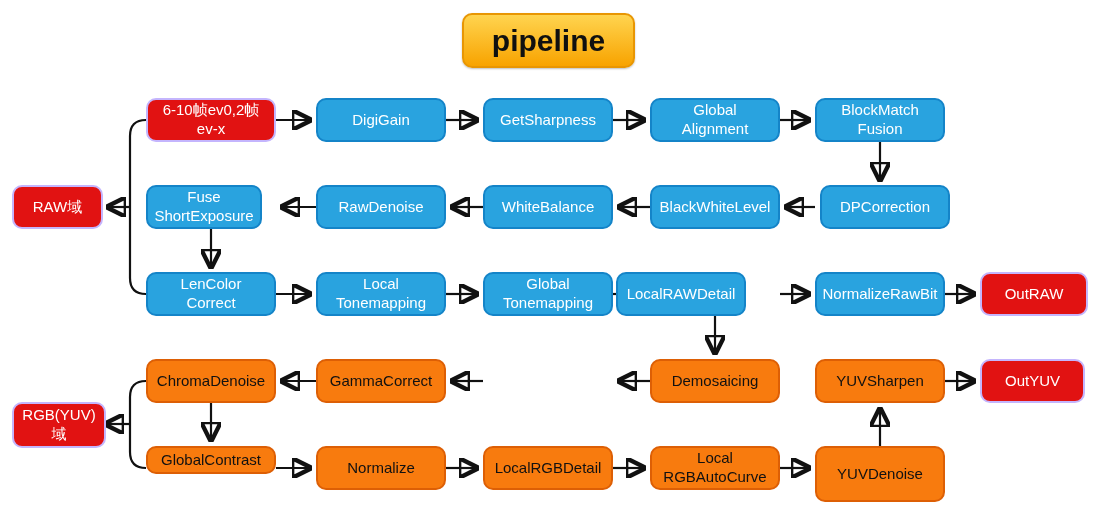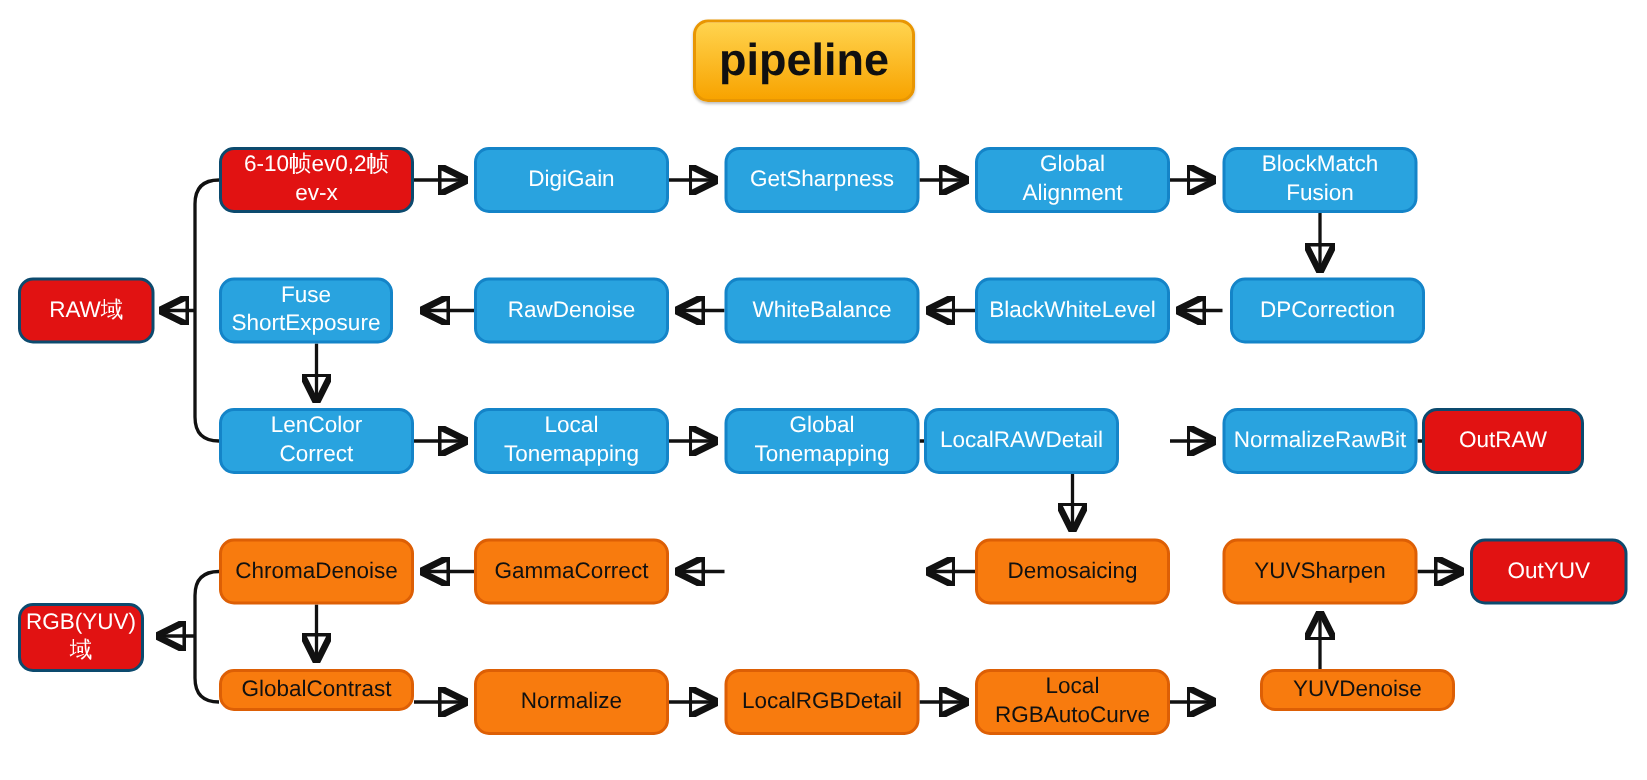--- a/index.html
+++ b/index.html
@@ -1,35 +1,35 @@
 <!DOCTYPE html>
 <html><head>
 <meta charset="utf-8">
 <style>
   html,body{margin:0;padding:0;background:#fff;}
   .canvas{
     position:relative;width:1098px;height:520px;background:#ffffff;
     font-family:"Liberation Sans",sans-serif;overflow:hidden;
   }
   .title{
-    position:absolute;left:462px;top:13px;width:148px;height:55px;
+    position:absolute;left:462px;top:13px;width:173px;height:55px;
     background:linear-gradient(180deg,#FFD44F 0%,#F8A300 100%);
     border:2px solid #E89603;border-radius:10px;box-sizing:border-box;
     display:flex;align-items:center;justify-content:center;
     font-size:30px;font-weight:bold;color:#101010;
     box-shadow:0 1px 2px rgba(0,0,0,.25);
   }
   .node{
     position:absolute;display:flex;align-items:center;justify-content:center;
     text-align:center;border-radius:10px;font-size:15px;line-height:1.25;
     white-space:pre-line;box-sizing:border-box;padding:2px;
   }
   .blue{background:#29A3DF;border:2px solid #1484C8;color:#ffffff;}
   .orange{background:#F87B0E;border:2px solid #DD5F05;color:#111111;}
-  .red{background:#E11212;border:2px solid #0c4a6e;color:#ffffff;}
+  .red{background:#E11212;border:2px solid #c4b5fd;color:#ffffff;}
   svg.wires{position:absolute;left:0;top:0;width:1098px;height:520px;}
   svg.wires line, svg.wires path{stroke:#111111;stroke-width:2.2;fill:none;}
 </style>
 </head>
 <body>
 
 <div class="canvas">
 
   <svg class="wires" viewBox="0 0 1098 520">
     <defs>
@@ -96,30 +96,30 @@
   <div class="node blue" style="left:820px;top:185px;width:130px;height:44px">DPCorrection</div>
 
   <div class="node blue" style="left:146px;top:272px;width:130px;height:44px">LenColor
 Correct</div>
   <div class="node blue" style="left:316px;top:272px;width:130px;height:44px">Local
 Tonemapping</div>
   <div class="node blue" style="left:483px;top:272px;width:130px;height:44px">Global
 Tonemapping</div>
   <div class="node blue" style="left:616px;top:272px;width:130px;height:44px">LocalRAWDetail</div>
   <div class="node blue" style="left:815px;top:272px;width:130px;height:44px">NormalizeRawBit</div>
-  <div class="node red" style="left:948px;top:272px;width:108px;height:44px">OutRAW</div>
+  <div class="node red" style="left:980px;top:272px;width:108px;height:44px">OutRAW</div>
 
-  <div class="node red" style="left:12px;top:402px;width:84px;height:46px">RGB(YUV)
+  <div class="node red" style="left:12px;top:402px;width:94px;height:46px">RGB(YUV)
 域</div>
   <div class="node orange" style="left:146px;top:359px;width:130px;height:44px">ChromaDenoise</div>
   <div class="node orange" style="left:316px;top:359px;width:130px;height:44px">GammaCorrect</div>
   <div class="node orange" style="left:650px;top:359px;width:130px;height:44px">Demosaicing</div>
   <div class="node orange" style="left:815px;top:359px;width:130px;height:44px">YUVSharpen</div>
   <div class="node red" style="left:980px;top:359px;width:105px;height:44px">OutYUV</div>
 
   <div class="node orange" style="left:146px;top:446px;width:130px;height:28px">GlobalContrast</div>
   <div class="node orange" style="left:316px;top:446px;width:130px;height:44px">Normalize</div>
   <div class="node orange" style="left:483px;top:446px;width:130px;height:44px">LocalRGBDetail</div>
   <div class="node orange" style="left:650px;top:446px;width:130px;height:44px">Local
 RGBAutoCurve</div>
-  <div class="node orange" style="left:840px;top:446px;width:130px;height:28px">YUVDenoise</div>
+  <div class="node orange" style="left:815px;top:446px;width:130px;height:56px">YUVDenoise</div>
 
 </div>
 
 </body></html>

